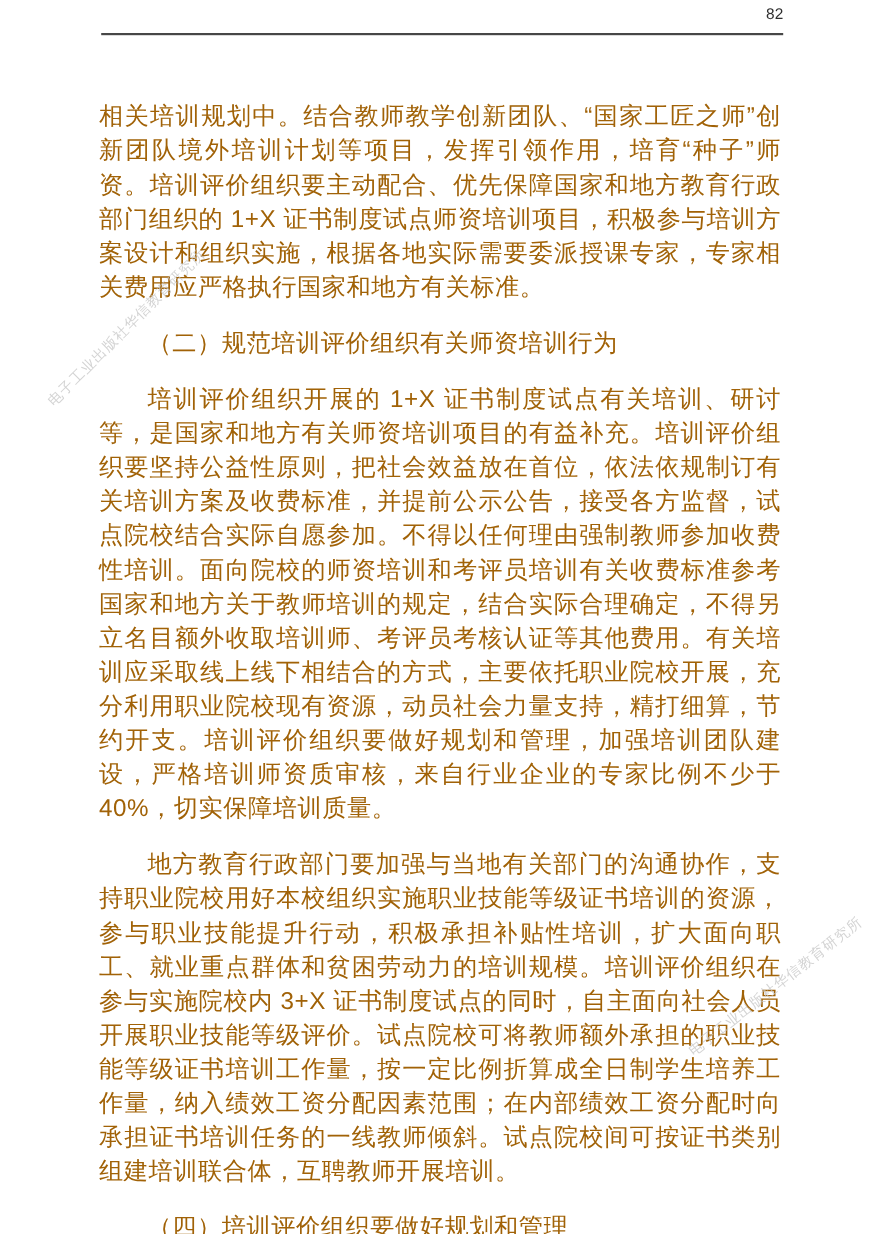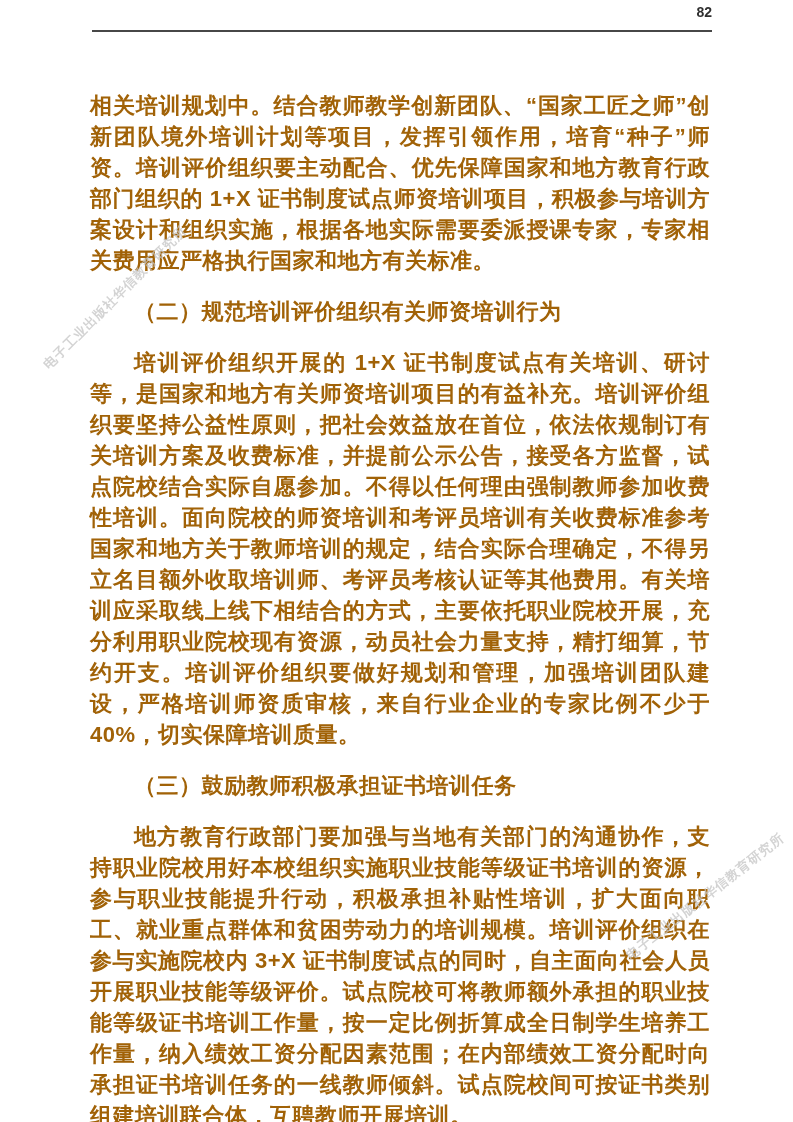--- a/index.html
+++ b/index.html
@@ -7,21 +7,20 @@
     padding: 0;
     background: #ffffff;
   }
   #page {
     position: relative;
     width: 793px;
     height: 1122px;
     background: #ffffff;
     overflow: hidden;
     font-family: "Liberation Sans", "DejaVu Sans", sans-serif;
-    font-weight: bold;
   }
   #page-number {
     position: absolute;
     top: 2px;
     left: 92px;
     width: 620px;
     text-align: right;
     font-size: 14px;
     line-height: 20px;
     color: #2f2f2f;
@@ -87,18 +86,17 @@
   <div id="header-rule"></div>
 
   <div id="watermark-top-left" class="watermark">电子工业出版社华信教育研究所</div>
 
   <div id="watermark-bottom-right" class="watermark">电子工业出版社华信教育研究所</div>
 
   <div id="document-body">
       <p class="body">相关培训规划中。结合教师教学创新团队、“国家工匠之师”创新团队境外培训计划等项目，发挥引领作用，培育“种子”师资。培训评价组织要主动配合、优先保障国家和地方教育行政部门组织的 1+X 证书制度试点师资培训项目，积极参与培训方案设计和组织实施，根据各地实际需要委派授课专家，专家相关费用应严格执行国家和地方有关标准。</p>
       <p class="heading indent">（二）规范培训评价组织有关师资培训行为</p>
       <p class="body indent">培训评价组织开展的 1+X 证书制度试点有关培训、研讨等，是国家和地方有关师资培训项目的有益补充。培训评价组织要坚持公益性原则，把社会效益放在首位，依法依规制订有关培训方案及收费标准，并提前公示公告，接受各方监督，试点院校结合实际自愿参加。不得以任何理由强制教师参加收费性培训。面向院校的师资培训和考评员培训有关收费标准参考国家和地方关于教师培训的规定，结合实际合理确定，不得另立名目额外收取培训师、考评员考核认证等其他费用。有关培训应采取线上线下相结合的方式，主要依托职业院校开展，充分利用职业院校现有资源，动员社会力量支持，精打细算，节约开支。培训评价组织要做好规划和管理，加强培训团队建设，严格培训师资质审核，来自行业企业的专家比例不少于 40%，切实保障培训质量。</p>
-      <p class="heading indent">（三）鼓励教师积极承担证书培训任务</p>
       <p class="body indent">地方教育行政部门要加强与当地有关部门的沟通协作，支持职业院校用好本校组织实施职业技能等级证书培训的资源，参与职业技能提升行动，积极承担补贴性培训，扩大面向职工、就业重点群体和贫困劳动力的培训规模。培训评价组织在参与实施院校内 3+X 证书制度试点的同时，自主面向社会人员开展职业技能等级评价。试点院校可将教师额外承担的职业技能等级证书培训工作量，按一定比例折算成全日制学生培养工作量，纳入绩效工资分配因素范围；在内部绩效工资分配时向承担证书培训任务的一线教师倾斜。试点院校间可按证书类别组建培训联合体，互聘教师开展培训。</p>
       <p class="heading indent">（四）培训评价组织要做好规划和管理</p>
     </div>
 
 </div>
 
 </body></html>

